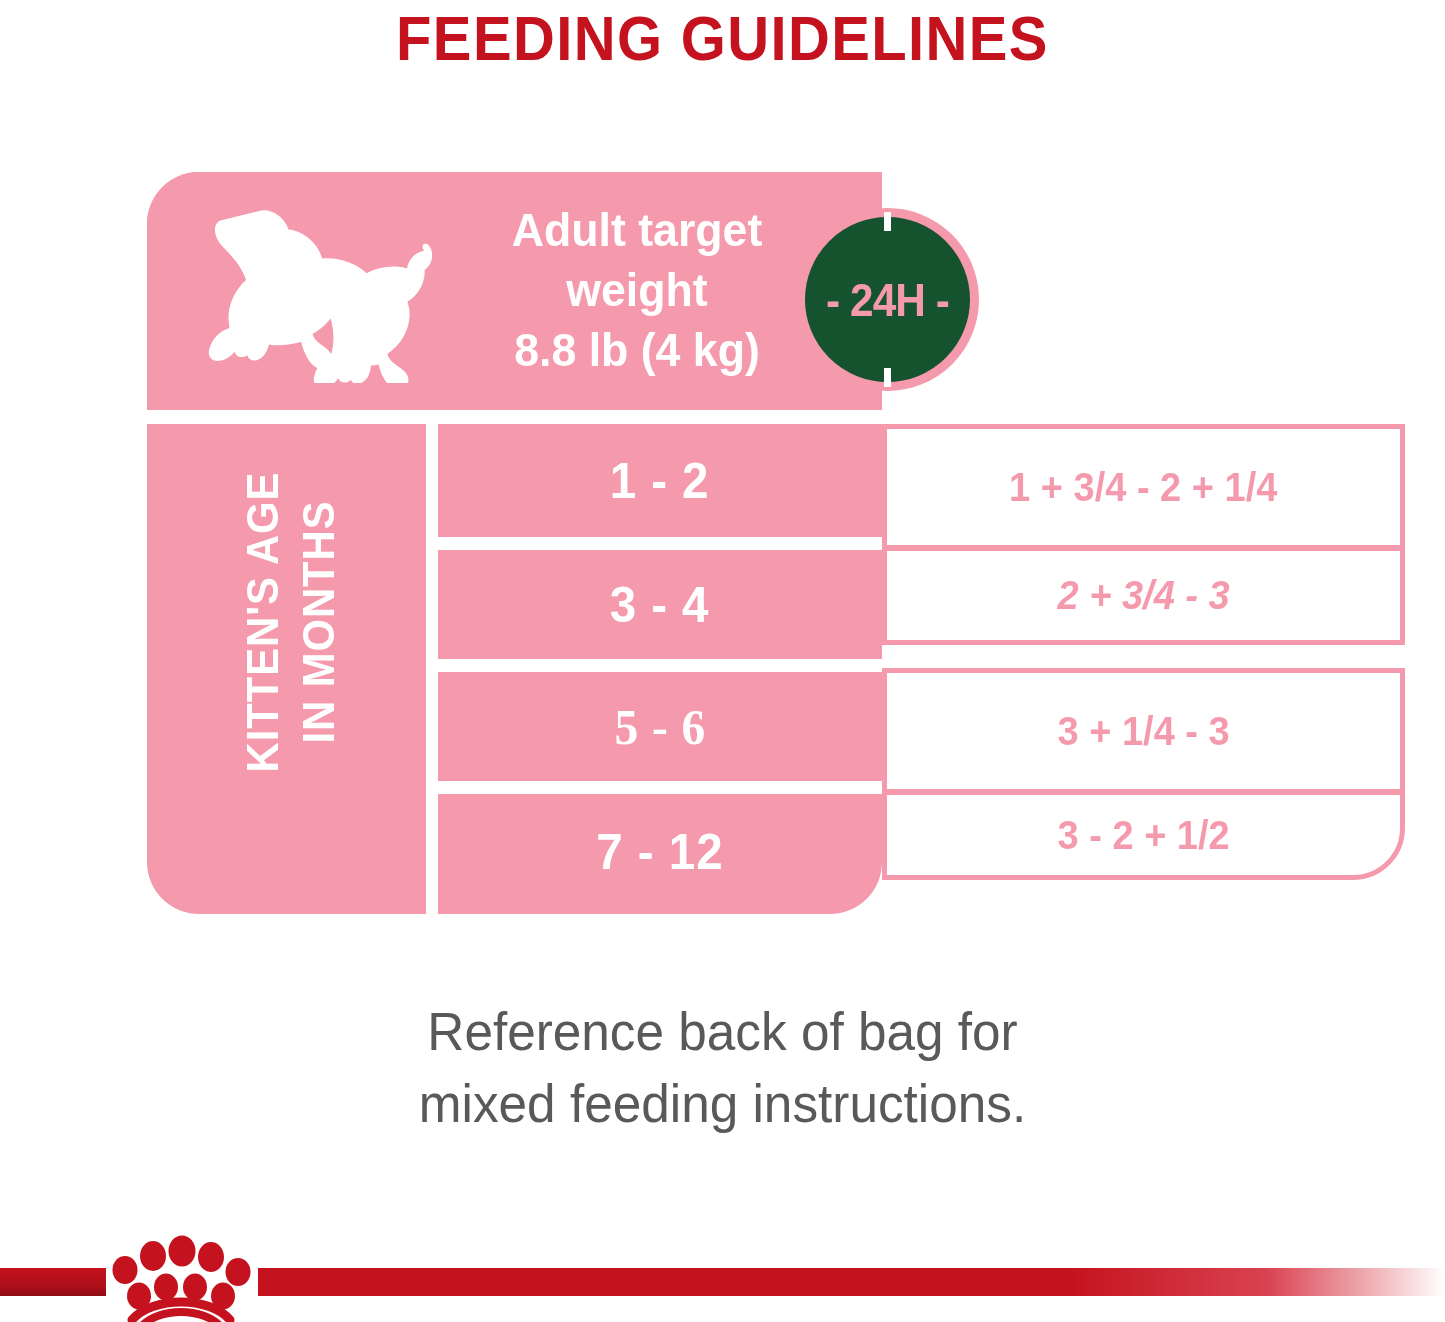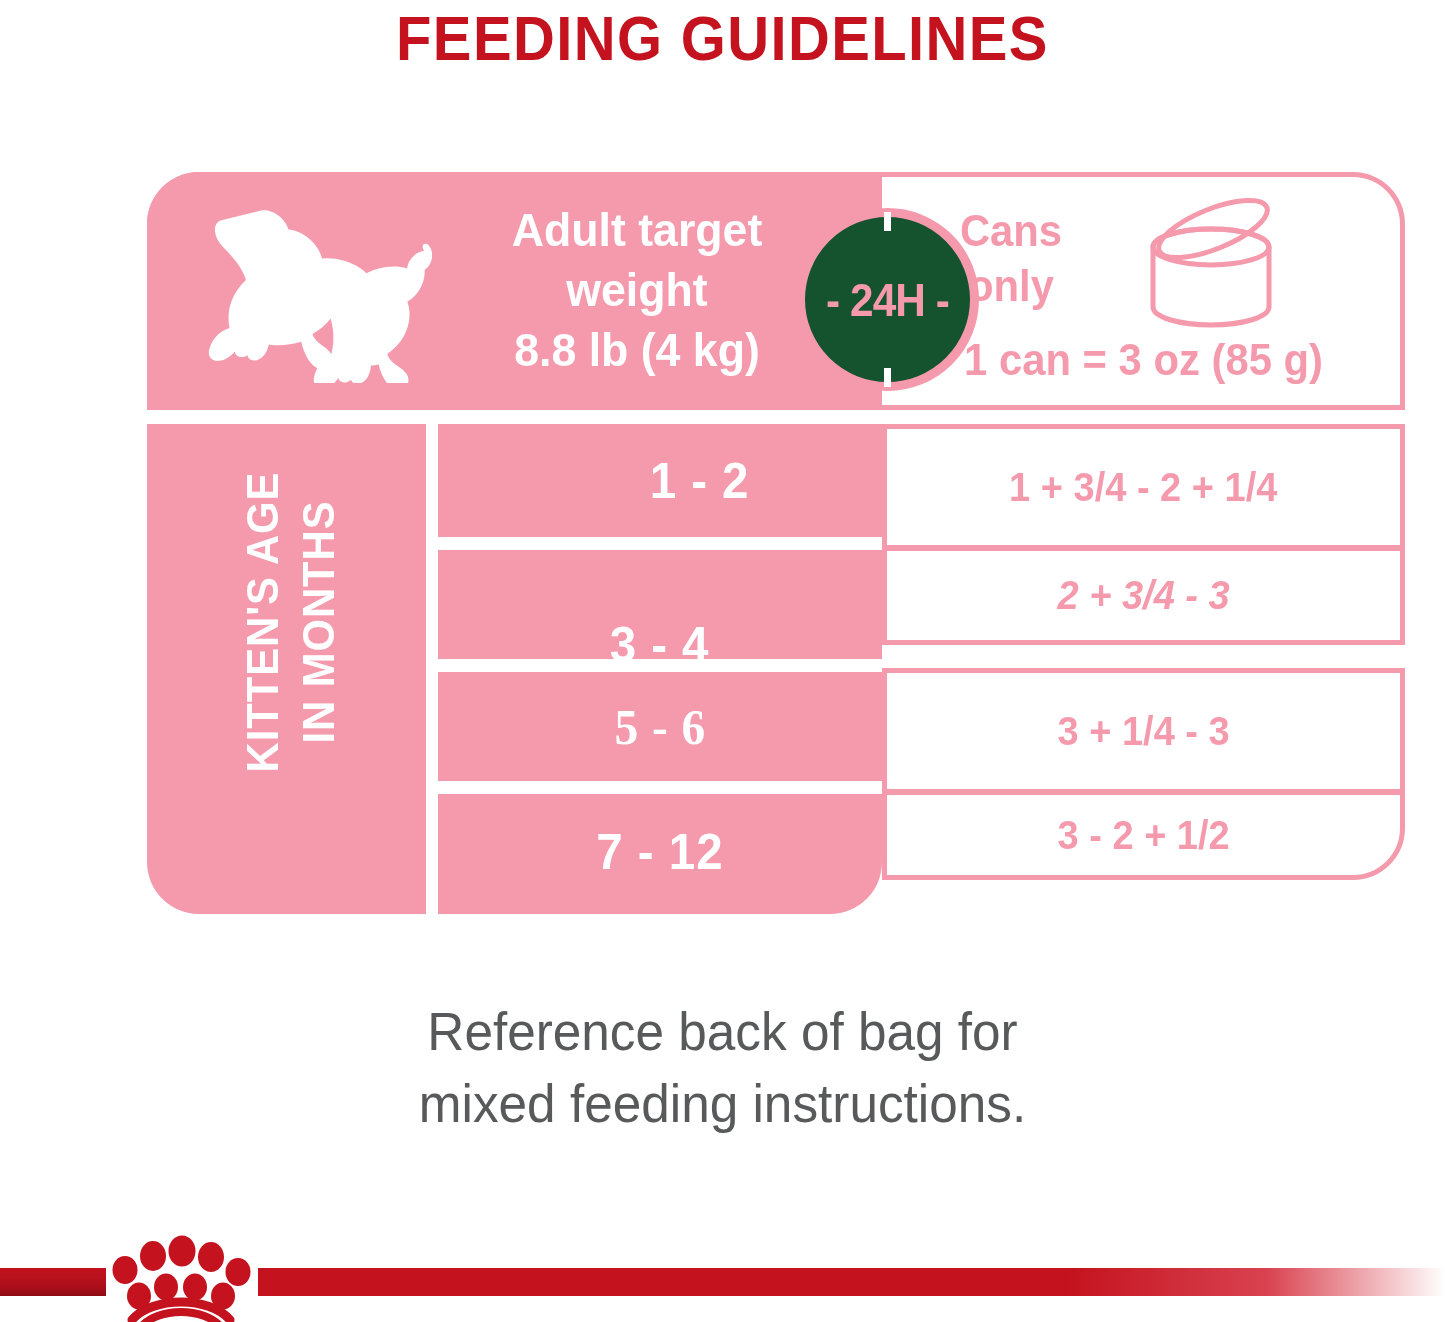--- a/index.html
+++ b/index.html
@@ -339,60 +339,44 @@
   </div>
 
   <div id="clock-badge">
     <div class="tick top"></div>
     <div class="tick bottom"></div>
     <div id="clock-label">- 24H -</div>
   </div>
 
   <div class="right-col">
 
-    <div id="cans-header">
-      <div id="cans-only-label">
-        <div>Cans</div>
-        <div>only</div>
-      </div>
-      <div id="can-icon">
-        <svg viewBox="0 0 165 155" width="165" height="155" aria-hidden="true">
-          <g fill="none" stroke="#F49AAC" stroke-width="5">
-            <path d="M26 58 C26 48, 52 40, 84 40 C116 40, 142 48, 142 58 L142 118 C142 128, 116 136, 84 136 C52 136, 26 128, 26 118 Z"></path>
-            <ellipse cx="84" cy="58" rx="58" ry="18"></ellipse>
-            <ellipse cx="86" cy="40" rx="58" ry="20" transform="rotate(-22 86 40)"></ellipse>
-          </g>
-        </svg>
-      </div>
-      <div id="can-equiv">1 can = 3 oz (85 g)</div>
-    </div>
 
     <div class="cans-cell" style="top:252px;height:126px;">
         <span>1 + 3/4 - 2 + 1/4</span>
       </div>
     <div class="cans-cell" style="top:374px;height:99px;font-style:italic;">
         <span>2 + 3/4 - 3</span>
       </div>
     <div class="cans-cell" style="top:496px;height:126px;">
         <span>3 + 1/4 - 3</span>
       </div>
     <div class="cans-cell last" style="top:618px;height:90px;">
         <span>3 - 2 + 1/2</span>
       </div>
   </div>
 
   <div id="age-label">
     <div>KITTEN'S AGE</div>
     <div>IN MONTHS</div>
   </div>
 
-  <div class="month-cell" style="top:252px;height:113px;padding-left:40px;">
+  <div class="month-cell" style="top:252px;height:113px;">
       <span>1 - 2</span>
     </div>
-  <div class="month-cell" style="top:378px;height:109px;margin-top:40px;">
+  <div class="month-cell" style="top:378px;height:109px;">
       <span>3 - 4</span>
     </div>
   <div class="month-cell" style="top:500px;height:109px;font-family:Liberation Serif, serif;">
       <span>5 - 6</span>
     </div>
   <div class="month-cell" style="top:622px;height:115px;align-items:center;">
       <span>7 - 12</span>
     </div>
 
 </div>

